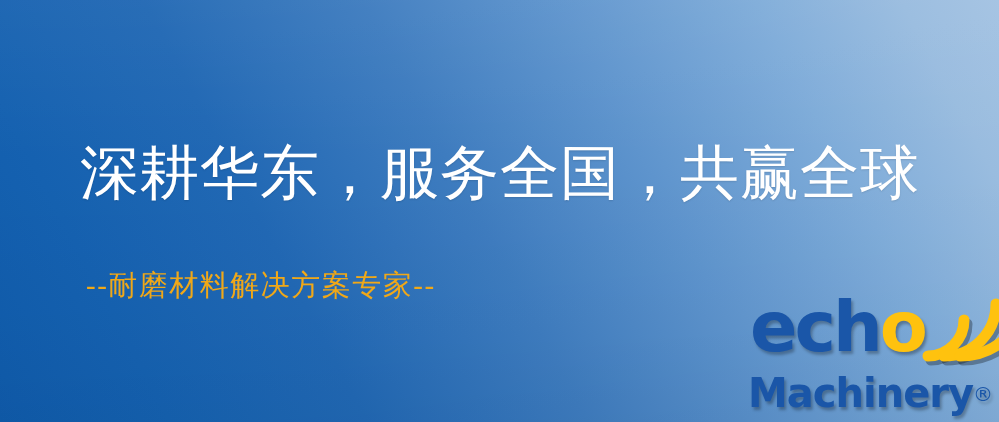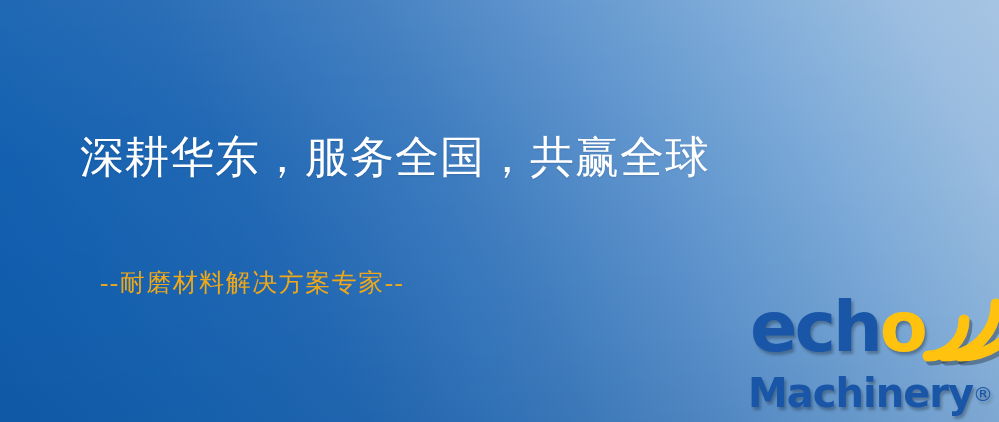--- a/index.html
+++ b/index.html
@@ -34,38 +34,38 @@
       rgba(255,255,255,0.035) 0%,
       rgba(255,255,255,0.00) 38%,
       rgba(0,0,0,0.015) 78%,
       rgba(0,0,0,0.035) 100%);
     pointer-events: none;
   }
 
   .headline {
     position: absolute;
     left: 80px;
-    top: 136px;
+    top: 144px;
     color: #ffffff;
     font-family: "Liberation Serif", "DejaVu Serif", serif;
-    font-size: 44px;
+    font-size: 59px;
     line-height: 1.0;
     letter-spacing: 1px;
     white-space: nowrap;
     text-shadow: 0 1px 2px rgba(0,0,0,0.12);
     z-index: 3;
   }
 
   .subtitle {
     position: absolute;
-    left: 100px;
+    left: 86px;
     top: 266px;
     color: #f0a818;
     font-family: "Liberation Serif", "DejaVu Serif", serif;
-    font-size: 25px;
+    font-size: 29px;
     letter-spacing: 1.5px;
     white-space: nowrap;
     z-index: 3;
   }
 
   
   #logo {
     position: absolute;
     left: 748px;
     top: 296px;

